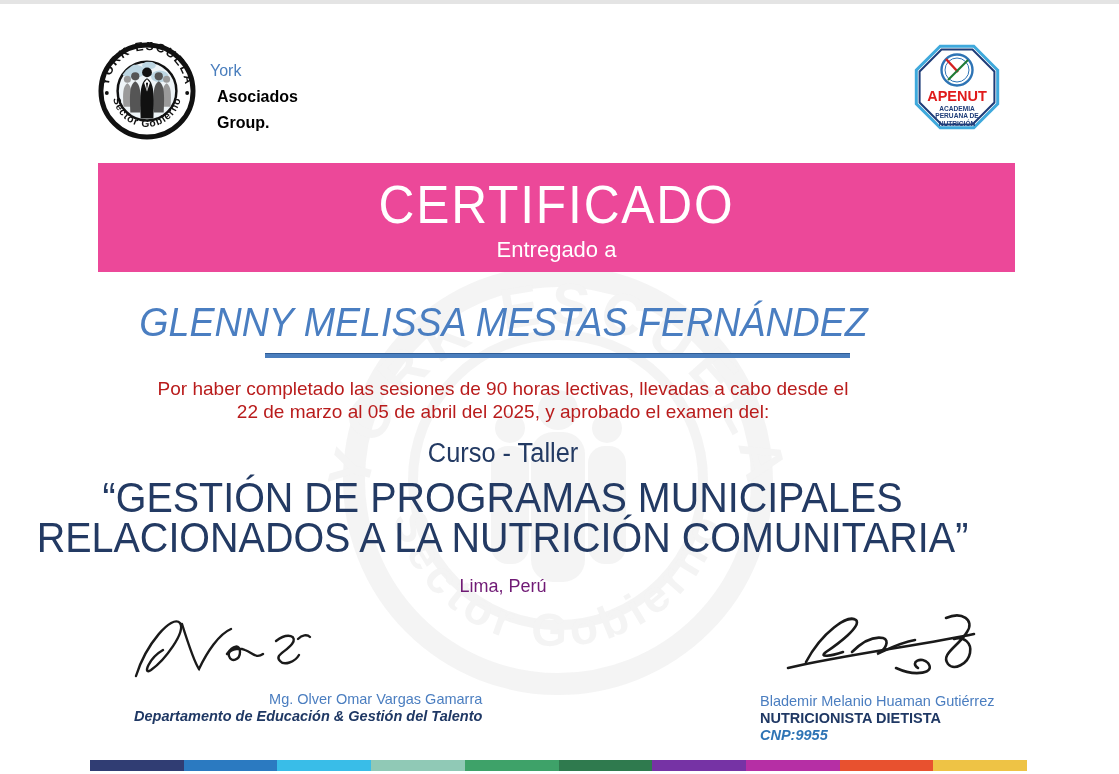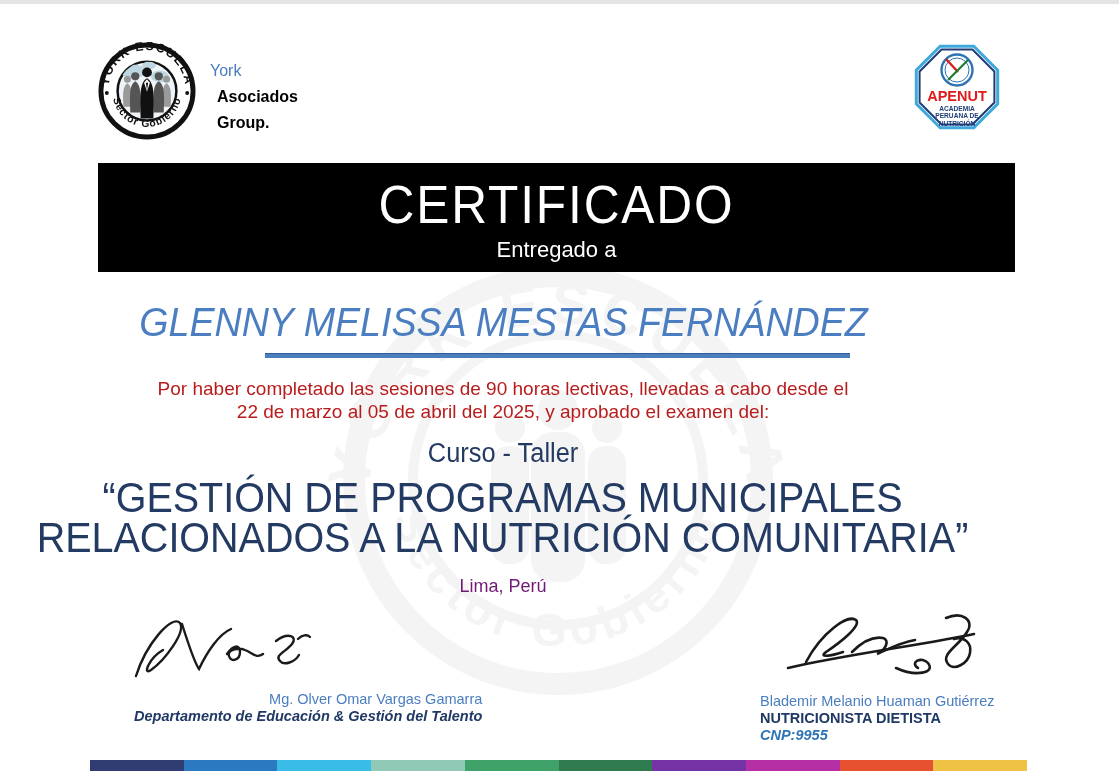--- a/index.html
+++ b/index.html
@@ -145,21 +145,21 @@
     <circle cx="45" cy="31" r="15.5" fill="#ffffff" stroke="#2e74b5" stroke-width="2.4"></circle>
     <circle cx="45" cy="31" r="12" fill="none" stroke="#2e74b5" stroke-width="1"></circle>
     <path d="M34,20 L46,33" stroke="#d42020" stroke-width="2.4" fill="none"></path>
     <path d="M56,21 L36,41" stroke="#1e7a34" stroke-width="2.2" fill="none"></path>
     <text x="45" y="62" text-anchor="middle" font-size="14.5" font-weight="bold" fill="#e01b1b">APENUT</text>
     <text x="45" y="71.5" text-anchor="middle" font-size="6.6" font-weight="bold" fill="#1e3c78">ACADEMIA</text>
     <text x="45" y="79" text-anchor="middle" font-size="6.6" font-weight="bold" fill="#1e3c78">PERUANA DE</text>
     <text x="45" y="86.5" text-anchor="middle" font-size="6.6" font-weight="bold" fill="#1e3c78">NUTRICIÓN</text>
   </svg>
 
-  <div class="banner" style="background: #000000;">
+  <div class="banner" style="background: #ec4899;">
     <span class="banner-title">CERTIFICADO</span>
     <span class="banner-sub">Entregado a</span>
   </div>
 
   <div class="centered recipient">
     <span class="condense">GLENNY MELISSA MESTAS FERNÁNDEZ</span>
   </div>
   <div class="divider"></div>
 
   <div class="centered description">

